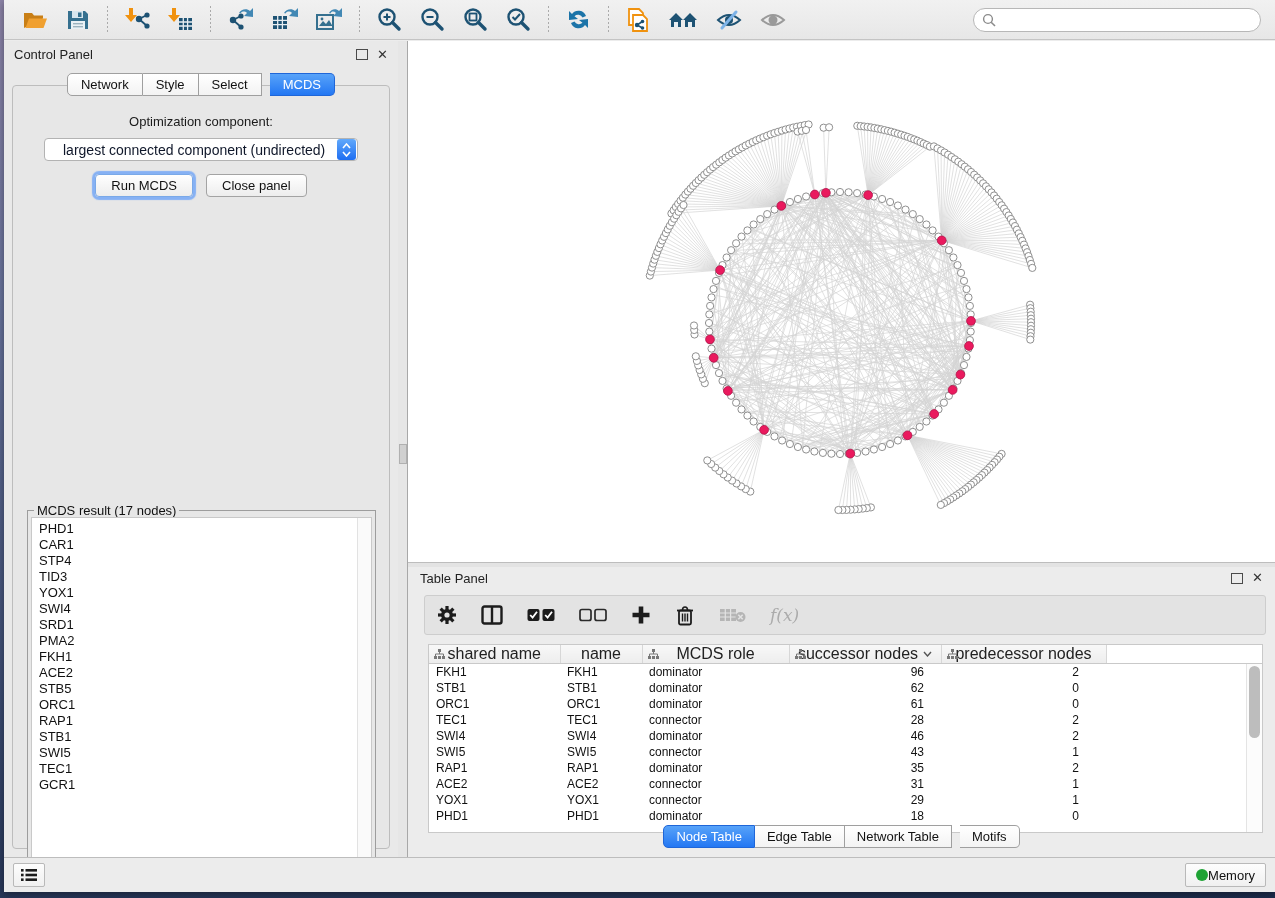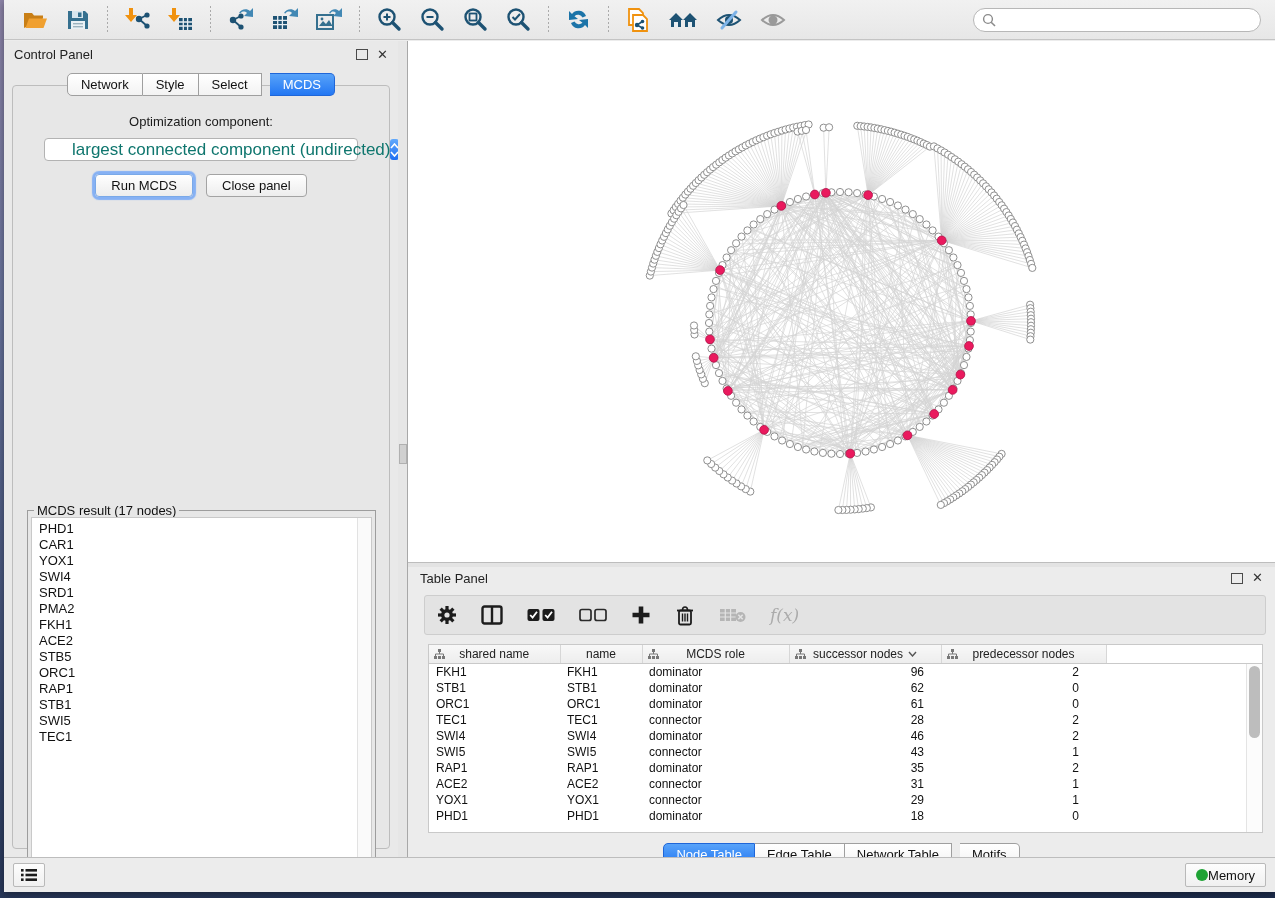--- a/index.html
+++ b/index.html
@@ -25,21 +25,21 @@
   .wb-close{font-size:13px;font-weight:bold;color:#333;cursor:pointer;line-height:10px;}
   .seg-tabs{position:absolute;left:0;right:0;top:32px;display:flex;justify-content:center;z-index:3;}
   .seg{font-size:13px;padding:3px 13px;background:linear-gradient(#ffffff,#f3f3f3);border:1px solid #9f9f9f;border-left:none;color:#111;cursor:pointer;}
   .seg:first-child{border-left:1px solid #9f9f9f;border-radius:5px 0 0 5px;}
   .seg:last-child{border-radius:0 5px 5px 0;margin-left:8px;}
   .seg.active{background:linear-gradient(#58a3f9,#2377f3);color:#fff;border-color:#1f66d8;}
   .cpanel-box{position:absolute;left:8px;right:8px;top:44px;bottom:8px;background:#e7e7e7;border:1px solid #bdbdbd;border-radius:4px;}
   .opt-label{text-align:center;font-size:13px;color:#1a1a1a;margin-top:28px;}
   .dropdown{margin:9px auto 0;width:314px;height:23px;background:#fff;border:1px solid #b3b3b3;border-radius:4px;
     display:flex;align-items:center;cursor:pointer;box-sizing:border-box;}
-  .dropdown .ddtext{flex:1;font-size:17px;padding-left:27px;color:#0f766e;white-space:nowrap;}
+  .dropdown .ddtext{flex:1;font-size:14px;padding-left:18px;color:#0f172a;white-space:nowrap;}
   .dd-spin{width:19px;height:21px;border-radius:3px;background:linear-gradient(#62a9fb,#1e6ef2);margin-right:1px;
     display:flex;flex-direction:column;align-items:center;justify-content:center;gap:2px;}
   .btnrow{display:flex;justify-content:center;gap:13px;margin-top:13px;}
   .aqua-btn{font-size:13px;color:#111;padding:3px 15px;background:linear-gradient(#ffffff,#ededed);
     border:1px solid #a3a3a3;border-radius:4px;cursor:pointer;}
   .aqua-btn.focused{box-shadow:0 0 1px 3px rgba(82,148,250,.65);border-color:#7aa9e8;}
   .groupbox{position:absolute;left:14px;right:13px;top:424px;height:372px;border:1px solid #9d9d9d;background:#e7e7e7;}
   .grouptitle{position:absolute;top:-8px;left:6px;background:#e7e7e7;padding:0 3px;font-size:13px;color:#111;}
   .mcds-list{position:absolute;left:3px;right:3px;top:6px;bottom:3px;background:#fff;border:1px solid #c9c9c9;overflow:hidden;display:flex;}
   .mcds-items{flex:1;padding:3px 0 0 7px;font-size:13px;line-height:16px;color:#111;}
@@ -68,31 +68,31 @@
   .tp-head{height:22px;display:flex;align-items:center;padding:0 12px;}
   .tp-toolbar{position:absolute;left:16px;right:9px;top:28px;height:40px;background:#e3e3e3;border:1px solid #cdcdcd;border-radius:3px;
     display:flex;align-items:center;padding:0 12px;gap:24px;box-sizing:border-box;}
   .ticon{background:none;border:none;padding:0;cursor:pointer;display:flex;align-items:center;}
   .fx{font-family:"DejaVu Serif","Liberation Serif",serif;font-style:italic;font-size:17px;color:#ababab;}
   .ntable-wrap{position:absolute;left:20px;right:12px;top:77px;height:187px;background:#fff;border:1px solid #c9c9c9;}
   table.ntable{border-collapse:collapse;table-layout:fixed;width:100%;font-size:12px;color:#111;}
   table.ntable col.c0{width:131px}table.ntable col.c1{width:82px}table.ntable col.c2{width:147px}
   table.ntable col.c3{width:152px}table.ntable col.c4{width:165px}
   table.ntable th{height:18px;background:linear-gradient(#f8f8f8,#ededed);border-right:1px solid #d7d7d7;border-bottom:1px solid #c9c9c9;
-    font-weight:normal;font-size:12px;color:#222;position:relative;padding:0 4px;white-space:nowrap;overflow:hidden;}
+    font-weight:normal;font-size:16px;color:#222;position:relative;padding:0 4px;white-space:nowrap;overflow:hidden;}
   table.ntable th.fill{background:#fff;border-right:none;}
   th .thwrap{display:flex;align-items:center;justify-content:center;gap:5px;}
   th .treeic{position:absolute;left:5px;top:4px;}
   table.ntable td{height:16px;padding:0 4px 0 7px;white-space:nowrap;overflow:hidden;}
   table.ntable td.num{text-align:right;}
   table.ntable td.num.succ{padding-right:17px;}
   table.ntable td.num.pred{padding-right:27px;}
   .tscroll{position:absolute;right:0;top:19px;bottom:0;width:15px;background:#fcfcfc;border-left:1px solid #e4e4e4;}
   .tthumb{position:absolute;left:2px;right:2px;top:2px;height:72px;background:#bdbdbd;border-radius:6px;}
-  .tp-tabs{position:absolute;left:0;right:0;top:276px;display:flex;justify-content:center;}
+  .tp-tabs{position:absolute;left:0;right:0;top:258px;display:flex;justify-content:center;}
   .tp-tabs .seg{padding:3px 12px;}
 
   
   .statusbar{position:absolute;left:0;right:0;bottom:0;height:35px;background:#ececec;border-top:1px solid #bdbdbd;
     display:flex;align-items:center;padding:0 9px;box-sizing:border-box;}
   .sq-btn{width:32px;height:24px;background:linear-gradient(#fdfdfd,#f0f0f0);border:1px solid #b9b9b9;border-radius:2px;
     display:flex;align-items:center;justify-content:center;cursor:pointer;}
   .mem-btn{margin-left:auto;height:24px;background:linear-gradient(#fdfdfd,#f0f0f0);border:1px solid #b9b9b9;border-radius:2px;
     display:flex;align-items:center;gap:0;padding:0 10px;font-size:13px;color:#111;cursor:pointer;}
   .mem-dot{width:12px;height:12px;border-radius:50%;background:#1fa335;}
@@ -268,32 +268,35 @@
       <div class="btnrow">
         <button class="aqua-btn focused">Run MCDS</button>
         <button class="aqua-btn">Close panel</button>
       </div>
       <div class="groupbox">
         <span class="grouptitle">MCDS result (17 nodes)</span>
         <div class="mcds-list">
           <div class="mcds-items">
               <div>PHD1</div>
               <div>CAR1</div>
+              <div>STP4</div>
+              <div>TID3</div>
               <div>YOX1</div>
               <div>SWI4</div>
               <div>SRD1</div>
               <div>PMA2</div>
               <div>FKH1</div>
               <div>ACE2</div>
               <div>STB5</div>
               <div>ORC1</div>
               <div>RAP1</div>
               <div>STB1</div>
               <div>SWI5</div>
               <div>TEC1</div>
+              <div>GCR1</div>
             </div>
           <div class="mcds-scroll"></div>
         </div>
       </div>
     </div>
   </div>
 
   <div class="vsplit">
       <div class="vgrip"></div>
     </div>

